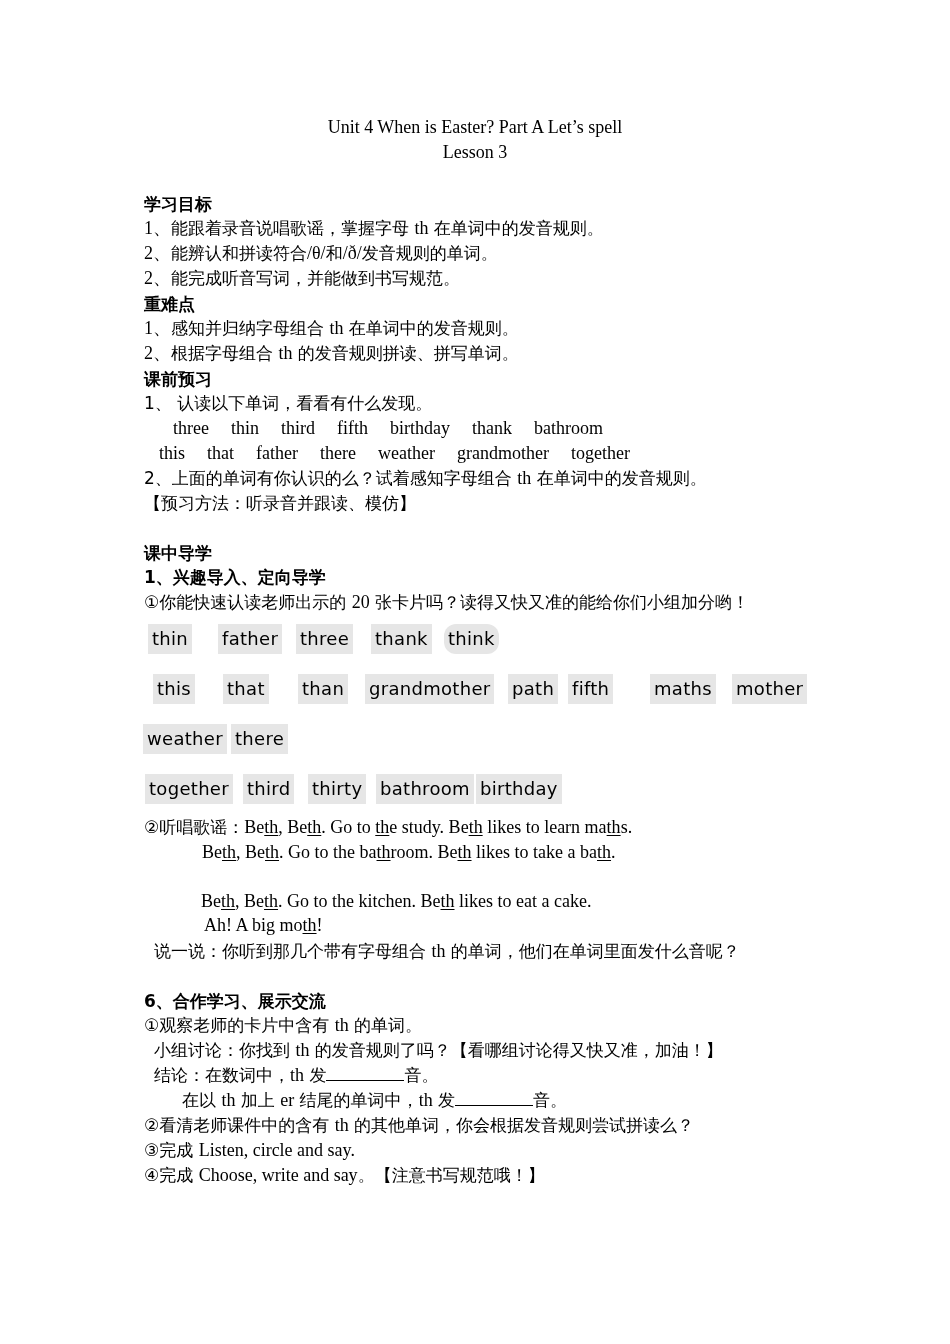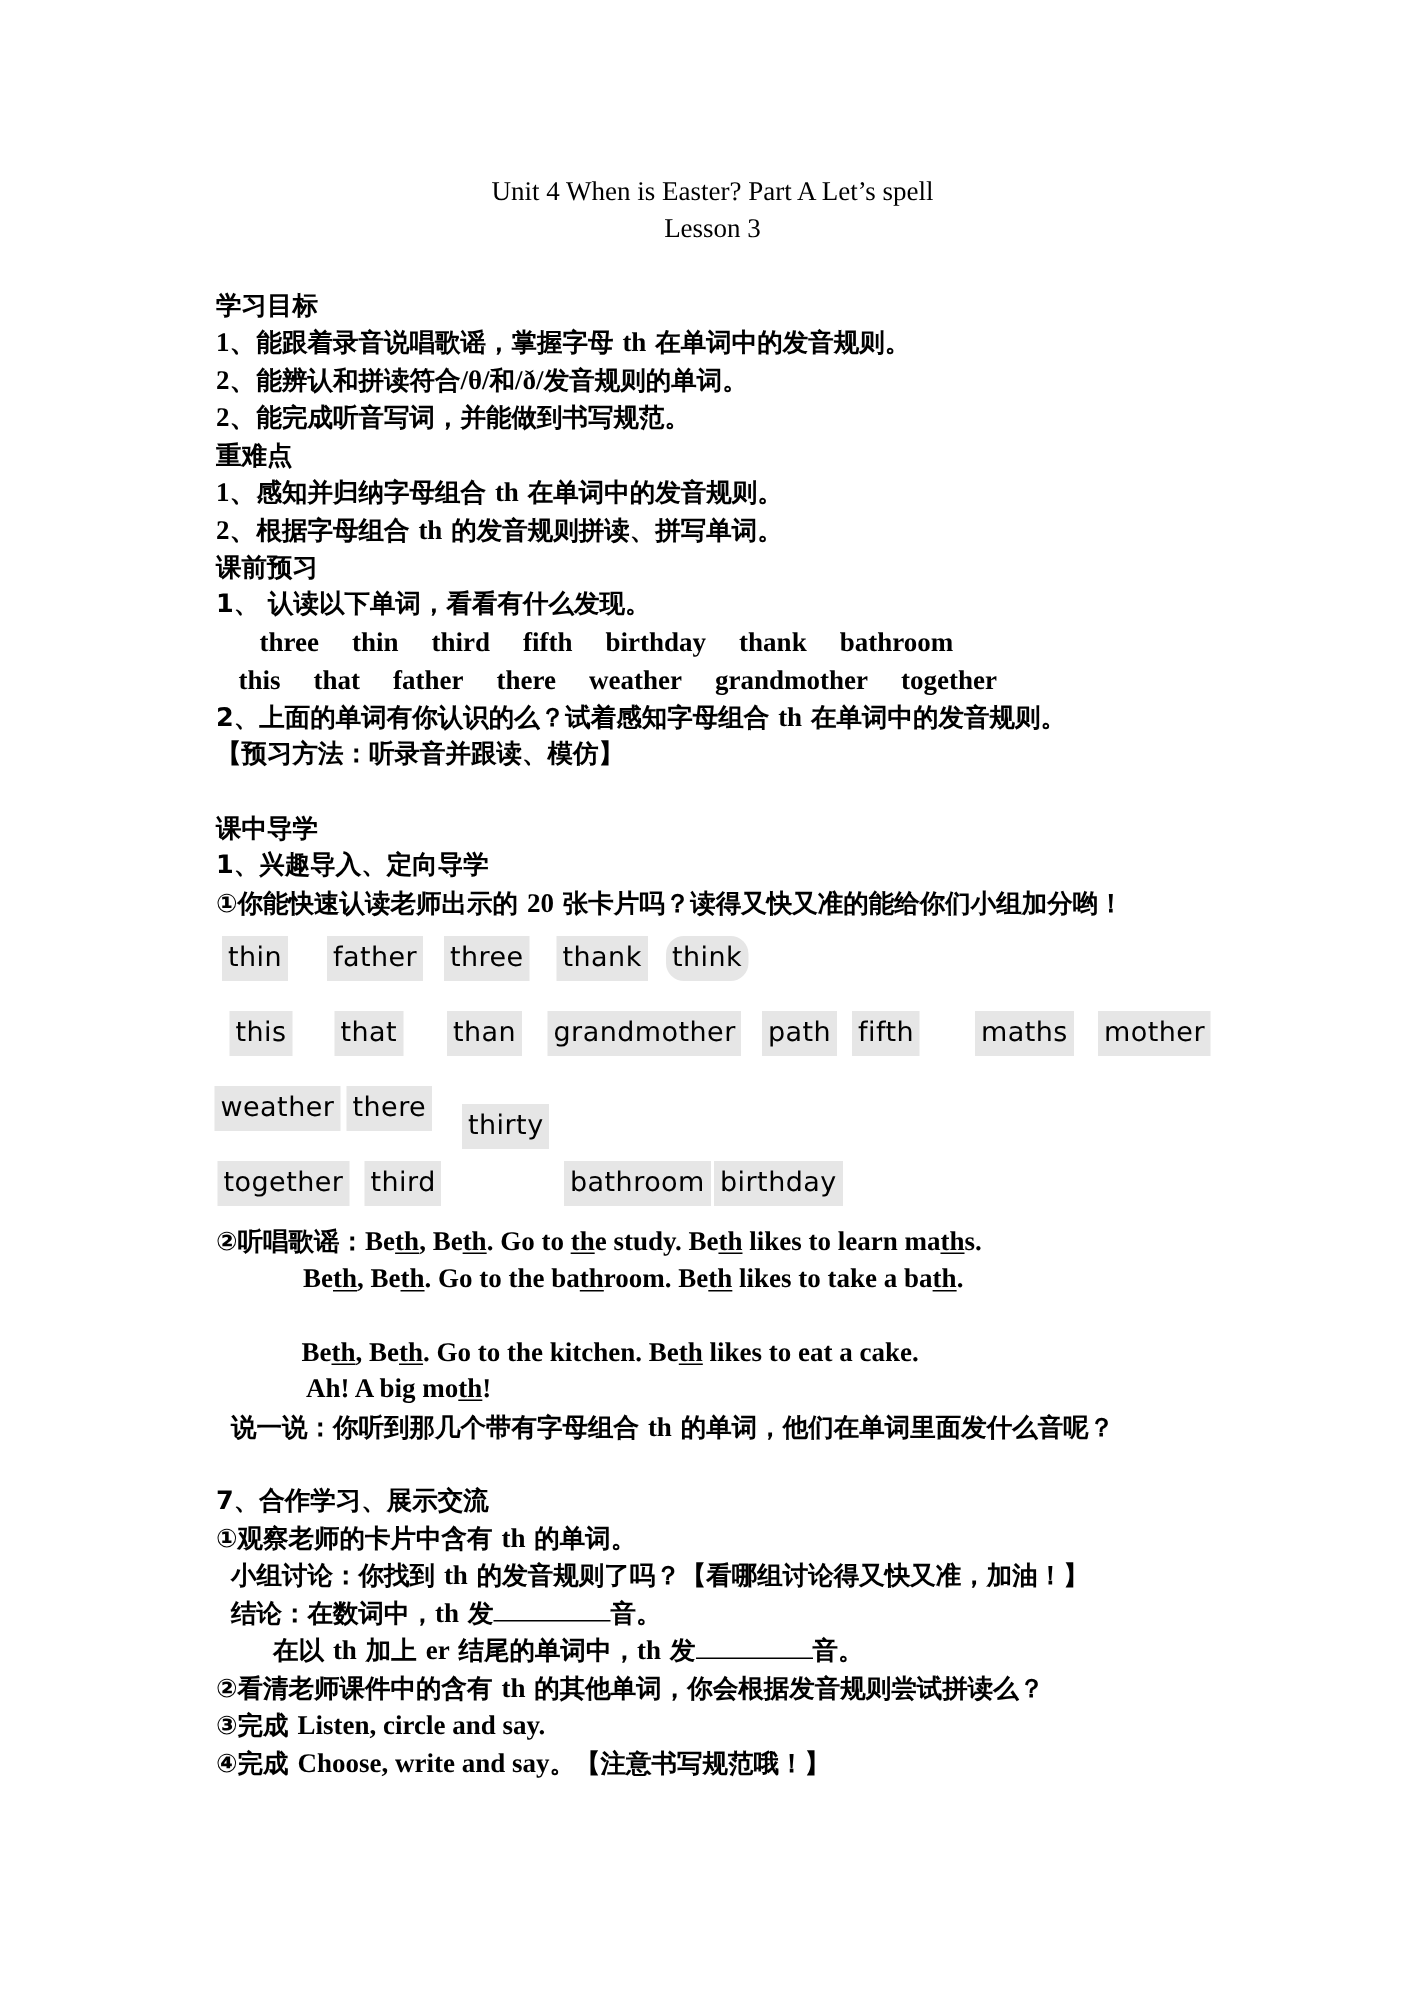--- a/index.html
+++ b/index.html
@@ -3,21 +3,21 @@
   <meta charset="utf-8">
   <style>
     html, body { margin: 0; padding: 0; background: #ffffff; }
     body {
       width: 950px; height: 1344px; position: relative; overflow: hidden;
       color: #000; font-family: "Liberation Serif", "DejaVu Serif", serif;
     }
     .page { position: absolute; left: 0; top: 0; width: 950px; height: 948px; }
     .abs { position: absolute; white-space: nowrap; }
     .title { font-size: 18px; left: 0; width: 950px; text-align: center; }
-    .line { font-size: 18px; line-height: 25px; left: 144px; font-weight: bold; }
+    .line { font-size: 18px; line-height: 25px; left: 144px; }
     .cjk { font-family: "DejaVu Sans", sans-serif; font-size: 17px; }
     .heading { font-weight: bold; font-family: "DejaVu Sans", sans-serif; font-size: 17px; }
     .latin { font-family: "Liberation Serif", serif; font-size: 18px; }
     .words span.w { display: inline-block; margin-right: 22px; }
     .card {
       position: absolute; background: #e6e6e6; padding: 2px 4px 2px 4px;
       font-family: "DejaVu Sans", sans-serif; font-size: 18px; line-height: 26px;
       letter-spacing: 0.3px;
     }
     u { text-decoration: underline; text-underline-offset: 2px; }
@@ -80,37 +80,37 @@
       <div class="card" style="left: 298px; top: 674px; text-align: center;">than</div>
       <div class="card" style="left: 365px; top: 674px;">grandmother</div>
       <div class="card" style="left: 508px; top: 674px;">path</div>
       <div class="card" style="left: 568px; top: 674px;">fifth</div>
       <div class="card" style="left: 650px; top: 674px;">maths</div>
       <div class="card" style="left: 732px; top: 674px;">mother</div>
       <div class="card" style="left: 143px; top: 724px;">weather</div>
       <div class="card" style="left: 231px; top: 724px;">there</div>
       <div class="card" style="left: 145px; top: 774px;">together</div>
       <div class="card" style="left: 243px; top: 774px;">third</div>
-      <div class="card" style="left: 308px; top: 736px;">thirty</div>
+      <div class="card" style="left: 308px; top: 774px;">thirty</div>
       <div class="card" style="left: 376px; top: 774px;">bathroom</div>
       <div class="card" style="left: 476px; top: 774px;">birthday</div>
     </div>
 
   <div class="abs line" style="top:815px;">
     <span class="cjk">②听唱歌谣：</span><span class="latin chant"><span>Be</span><u>th</u><span>, Be</span><u>th</u><span>. Go to </span><u>th</u><span>e study. Be</span><u>th</u><span> likes to learn ma</span><u>th</u><span>s.</span></span>
   </div>
   <div class="abs line latin chant" style="top:840px; left:202px;"><span>Be</span><u>th</u><span>, Be</span><u>th</u><span>. Go to the ba</span><u>th</u><span>room. Be</span><u>th</u><span> likes to take a ba</span><u>th</u><span>.</span></div>
   <div class="abs line latin chant" style="top:889px; left:201px;"><span>Be</span><u>th</u><span>, Be</span><u>th</u><span>. Go to the kitchen. Be</span><u>th</u><span> likes to eat a cake.</span></div>
   <div class="abs line latin chant" style="top:913px; left:204px;"><span>Ah! A big mo</span><u>th</u><span>!</span></div>
 
   <div class="abs line" style="top:939px; left:154px;">
     <span class="cjk">说一说：你听到那几个带有字母组合 </span><span class="latin">th</span><span class="cjk"> 的单词，他们在单词里面发什么音呢？</span>
   </div>
 
-  <div class="abs line heading" style="top:989px;">7、合作学习、展示交流</div>
+  <div class="abs line heading" style="top:989px;">6、合作学习、展示交流</div>
   <div class="abs line" style="top:1013px;">
     <span class="cjk">①观察老师的卡片中含有 </span><span class="latin">th</span><span class="cjk"> 的单词。</span>
   </div>
   <div class="abs line" style="top:1038px; left:154px;">
     <span class="cjk">小组讨论：你找到 </span><span class="latin">th</span><span class="cjk"> 的发音规则了吗？【看哪组讨论得又快又准，加油！】</span>
   </div>
   <div class="abs line" style="top:1063px; left:154px;">
     <span class="cjk">结论：在数词中，</span><span class="latin">th</span><span class="cjk"> 发</span><span class="blank"></span><span class="cjk">音。</span>
   </div>
   <div class="abs line" style="top:1088px; left:182px;">

